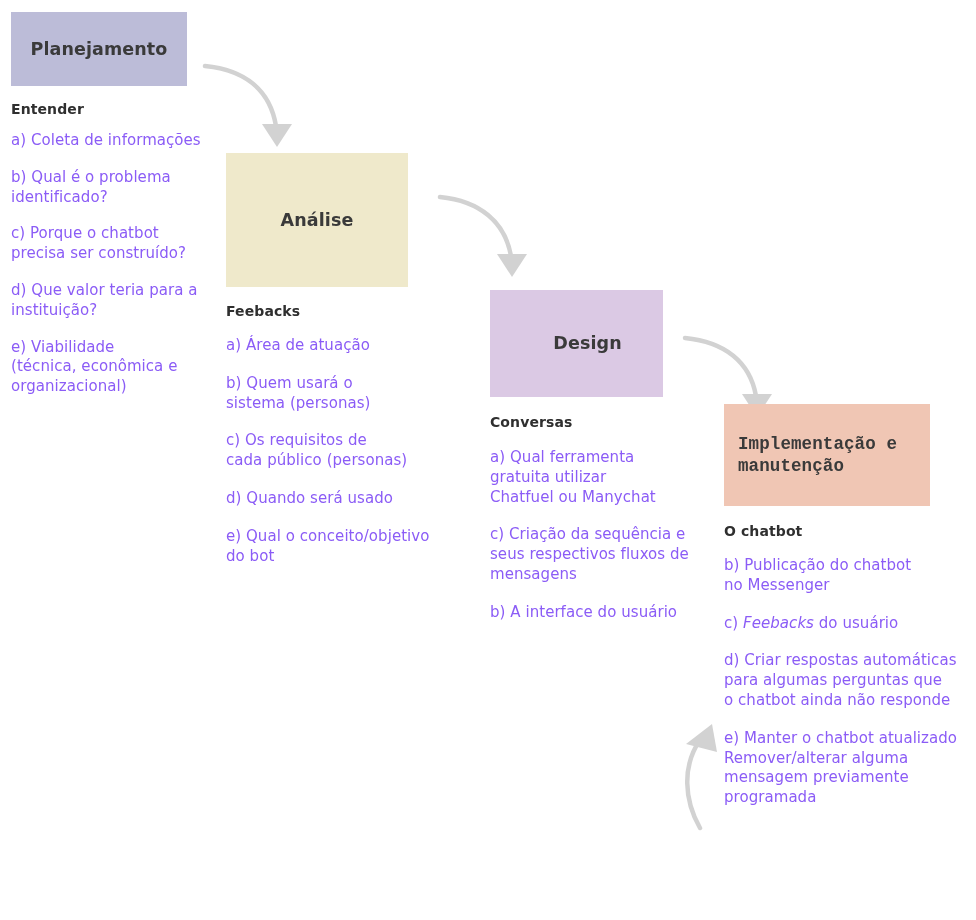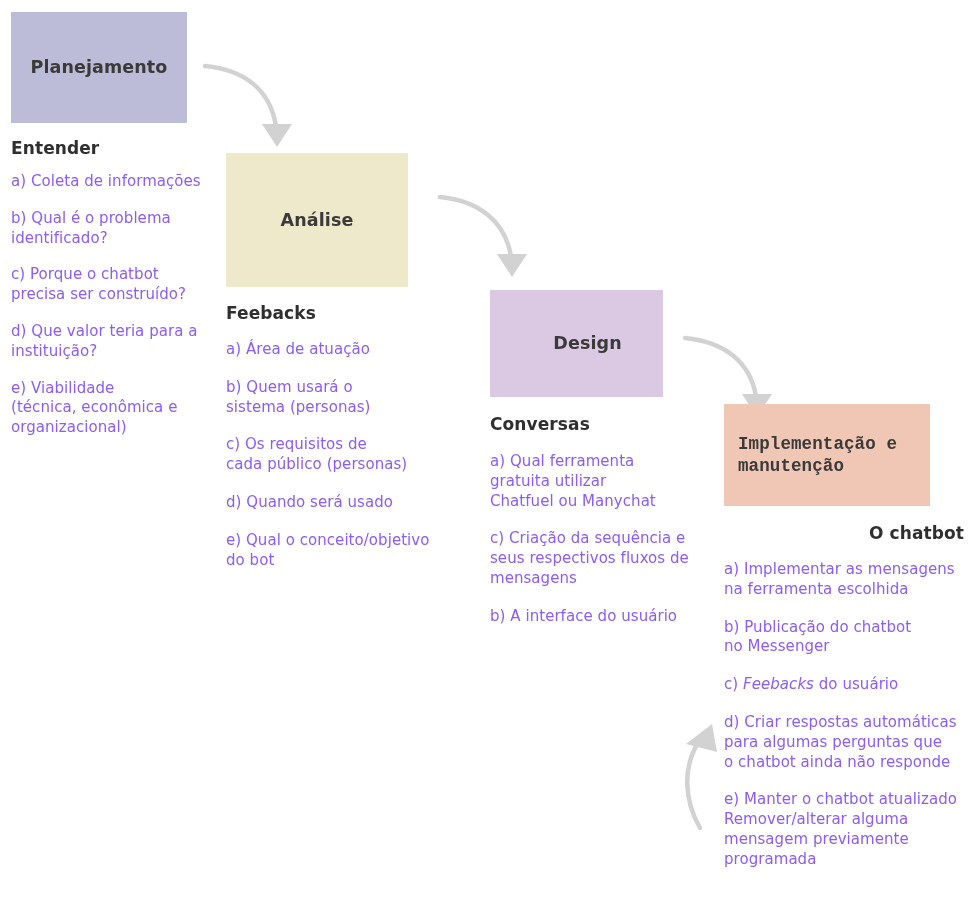--- a/index.html
+++ b/index.html
@@ -49,21 +49,21 @@
     font-weight: bold;
     font-size: 17.5px;
     letter-spacing: 0.1px;
     color: #3a3a3a;
     line-height: 1.28;
     padding: 4px 10px;
   }
 
   .stage-heading {
     font-weight: bold;
-    font-size: 17px;
+    font-size: 14px;
     color: #2f2f2f;
     letter-spacing: 0.1px;
   }
 
   .stage-items {
     list-style: none;
     margin: 0;
     padding: 0;
   }
 
@@ -75,21 +75,21 @@
     white-space: pre-line;
   }
 
   .stage-items li .em {
     font-style: italic;
   }
 
   
   #stage-planejamento { left: 11px; top: 12px; width: 215px; }
   #stage-planejamento .stage-box {
-    width: 176px; height: 111px;
+    width: 176px; height: 74px;
     background: #bcbcd8;
   }
   #stage-planejamento .stage-heading { margin: 15px 0 0 0; }
   #stage-planejamento .stage-items { margin-top: 14px; }
   #stage-planejamento .stage-items li { margin-bottom: 17px; }
 
   
   #stage-analise { left: 226px; top: 153px; width: 250px; }
   #stage-analise .stage-box {
     width: 182px; height: 134px;
@@ -113,21 +113,21 @@
   
   #stage-implementacao { left: 724px; top: 404px; width: 240px; }
   #stage-implementacao .stage-box {
     width: 206px; height: 102px;
     background: #f0c6b4;
     justify-content: flex-start;
     text-align: left;
     padding-left: 14px;
     font-family: Liberation Mono, monospace;
   }
-  #stage-implementacao .stage-heading { margin: 17px 0 0 0; text-align: right; }
+  #stage-implementacao .stage-heading { margin: 17px 0 0 0; }
   #stage-implementacao .stage-items { margin-top: 17px; }
   #stage-implementacao .stage-items li { margin-bottom: 18px; }
 </style>
 </head>
 <body>
 
 <div id="diagram-canvas">
 
   <svg class="arrow-layer" viewBox="0 0 976 920" width="976" height="920" aria-hidden="true">
 
@@ -196,22 +196,20 @@
 mensagens</li>
       <li>b) A interface do usuário</li>
     </ul>
   </section>
 
   <section class="stage" id="stage-implementacao">
     <div class="stage-box">Implementação e
 manutenção</div>
     <h2 class="stage-heading">O chatbot</h2>
     <ul class="stage-items">
-      <li>a) Implementar as mensagens
-na ferramenta escolhida</li>
       <li>b) Publicação do chatbot
 no Messenger</li>
       <li id="item-feebacks">c) <span class="em">Feebacks</span> do usuário</li>
       <li>d) Criar respostas automáticas
 para algumas perguntas que
 o chatbot ainda não responde</li>
       <li>e) Manter o chatbot atualizado
 Remover/alterar alguma
 mensagem previamente
 programada</li>

